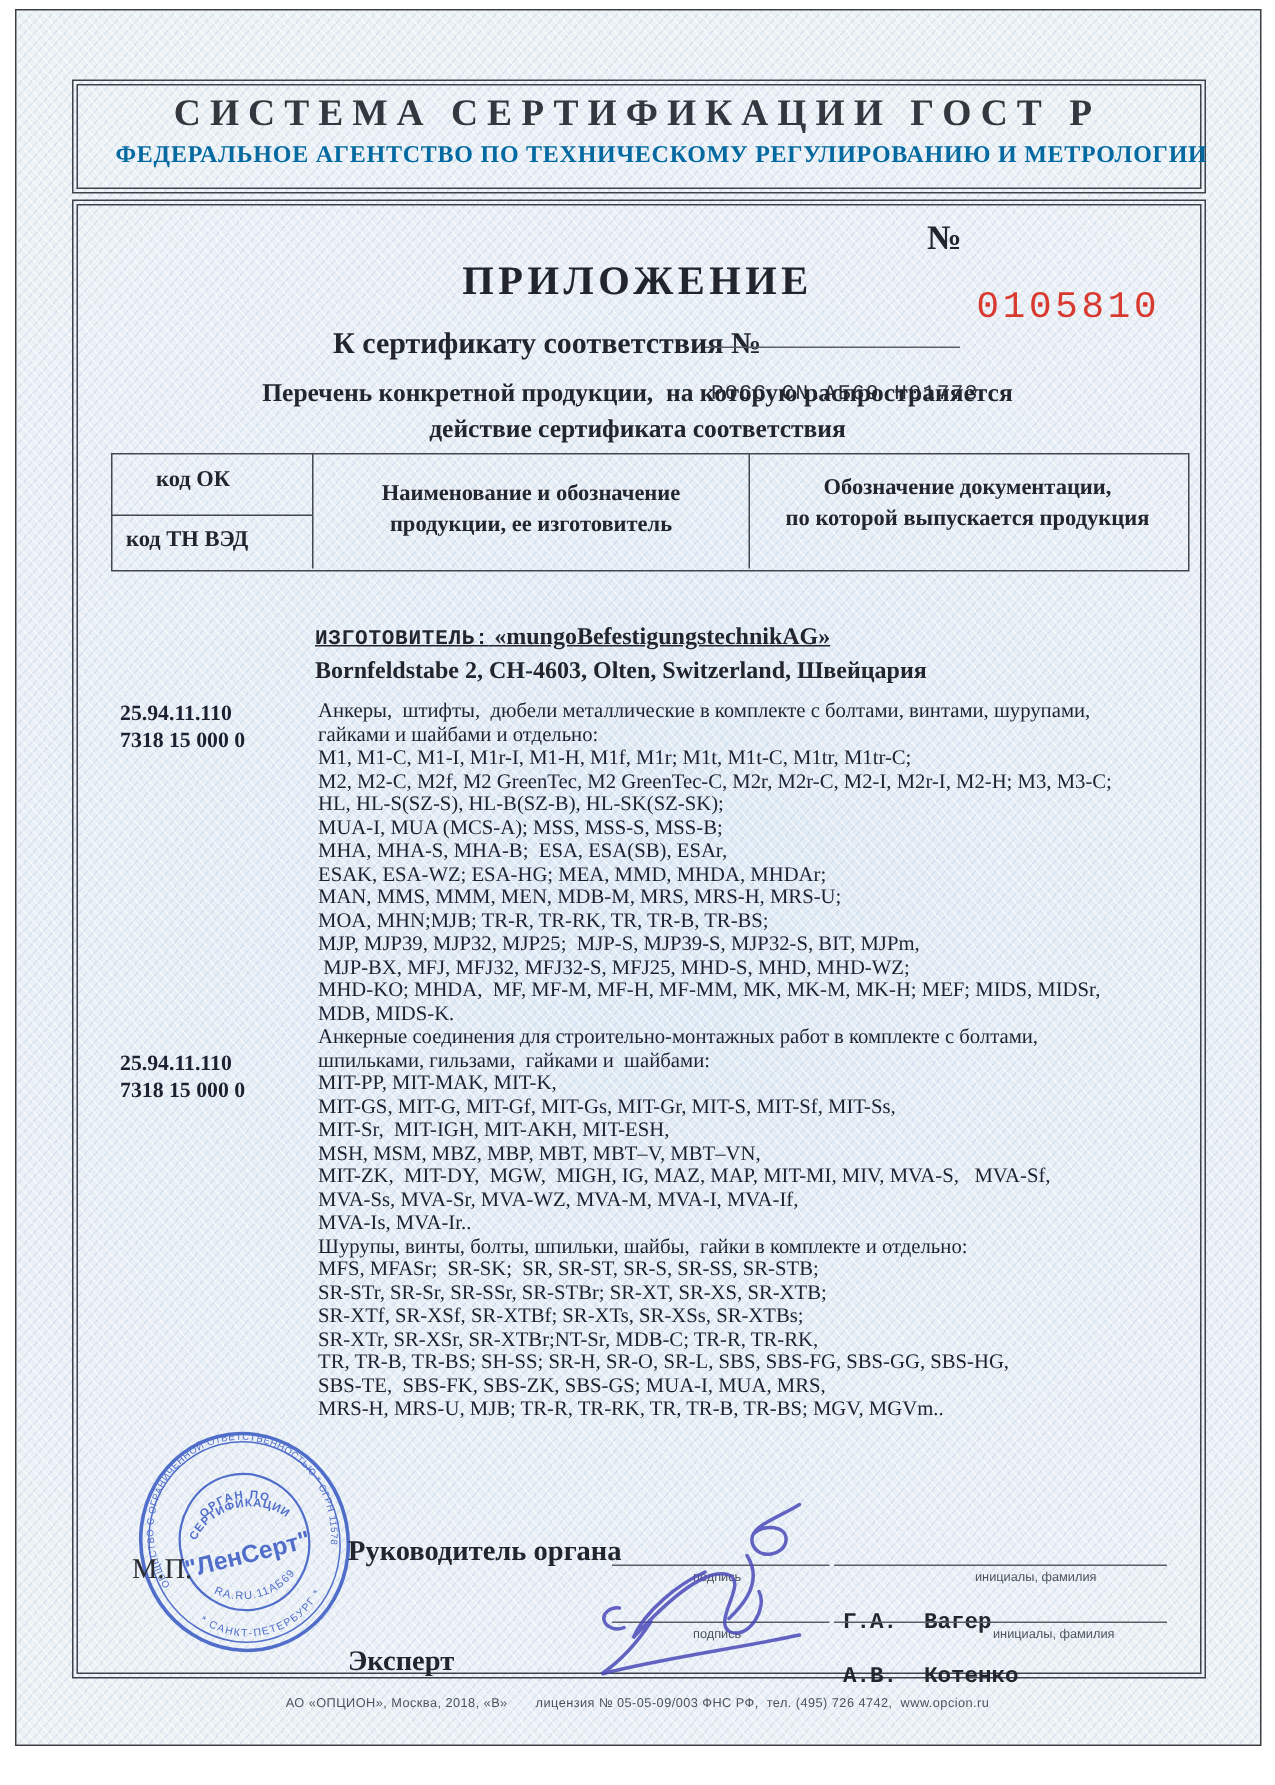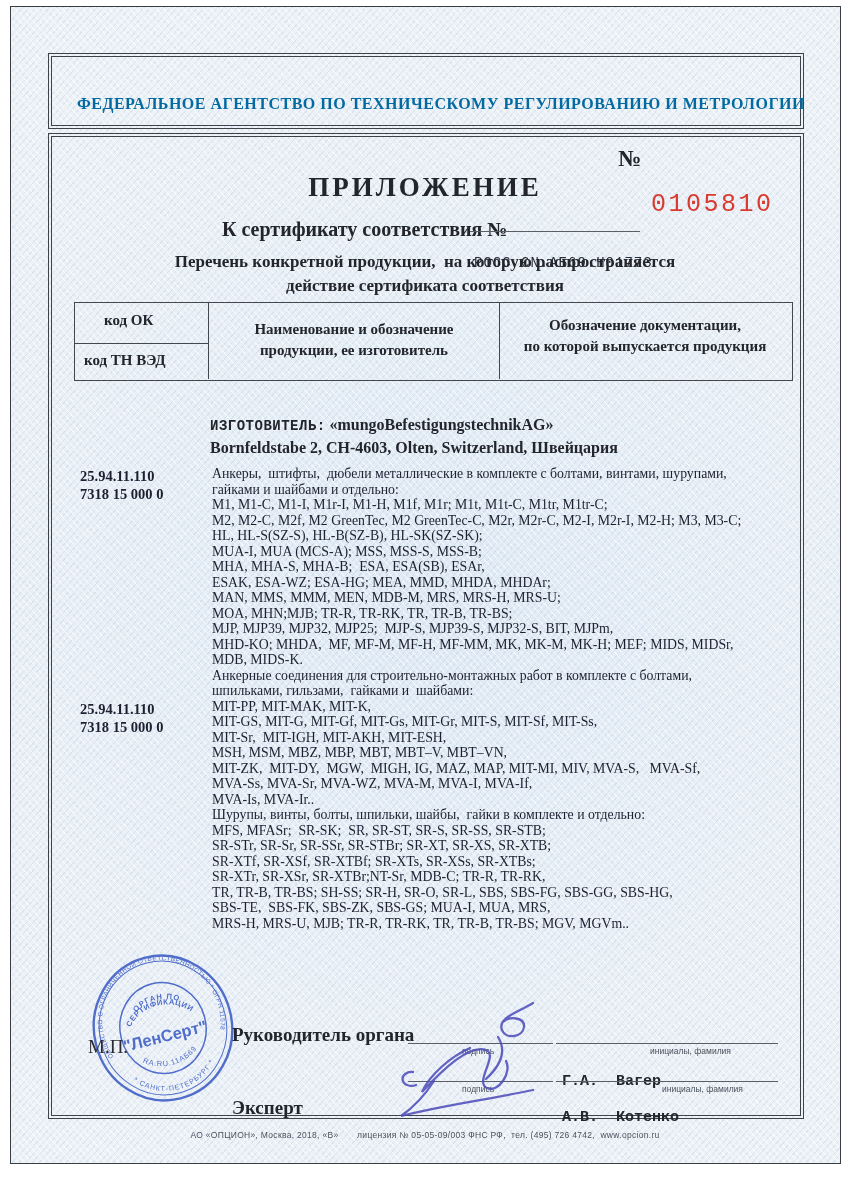--- a/index.html
+++ b/index.html
@@ -25,20 +25,21 @@
   .codes{font-weight:bold;font-size:14.5px;line-height:18px;color:#1d2030;}
   svg text, svg textPath{font-family:"Liberation Sans",sans-serif;}
 </style>
 </head>
 <body>
 
 <div id="page">
   <div id="paper"></div>
 
   <div class="abs dbl" style="left:48px;top:53px;width:754px;height:74px;"></div>
+  <div class="abs ctr b" style="top:62px;font-size:25px;letter-spacing:6px;color:#34383e;">СИСТЕМА СЕРТИФИКАЦИИ ГОСТ Р</div>
   <div class="abs ctr b" style="top:95px;font-size:16px;letter-spacing:.5px;color:#0369a1;margin-left:16px;">ФЕДЕРАЛЬНОЕ АГЕНТСТВО ПО ТЕХНИЧЕСКОМУ РЕГУЛИРОВАНИЮ И МЕТРОЛОГИИ</div>
 
   <div class="abs dbl" style="left:48px;top:133px;width:754px;height:984px;"></div>
 
   <div class="abs b" style="left:618px;top:146px;font-size:23px;">№</div>
   <div class="abs mono" style="left:651px;top:145px;font-size:25px;letter-spacing:2.5px;color:#d93a30;">0105810</div>
 
   <div class="abs ctr b" style="top:172px;font-size:27px;letter-spacing:3px;">ПРИЛОЖЕНИЕ</div>
 
   <div class="abs b" style="left:222px;top:218px;font-size:20px;">К сертификату соответствия №</div>
@@ -52,21 +53,21 @@
   <div class="abs" style="left:208px;top:302px;width:0;height:77px;border-left:1px solid #43474e;"></div>
   <div class="abs" style="left:499px;top:302px;width:0;height:77px;border-left:1px solid #43474e;"></div>
   <div class="abs hline" style="left:74px;top:343px;width:134px;border-color:#43474e;"></div>
   <div class="abs b" style="left:84px;top:312px;font-size:15px;margin-left:20px;">код ОК</div>
   <div class="abs b" style="left:84px;top:352px;font-size:15px;">код ТН ВЭД</div>
   <div class="abs b" style="left:209px;top:321px;width:290px;text-align:center;font-size:15px;">Наименование и обозначение</div>
   <div class="abs b" style="left:209px;top:342px;width:290px;text-align:center;font-size:15px;">продукции, ее изготовитель</div>
   <div class="abs b" style="left:500px;top:317px;width:290px;text-align:center;font-size:15px;">Обозначение документации,</div>
   <div class="abs b" style="left:500px;top:338px;width:290px;text-align:center;font-size:15px;">по которой выпускается продукция</div>
 
-  <div class="abs" style="left:210px;top:416px;font-size:15px;">
+  <div class="abs" style="left:210px;top:416px;font-size:15px;text-decoration:underline;">
     <span class="mono b" style="font-size:14px;letter-spacing:.5px;">ИЗГОТОВИТЕЛЬ:</span>
     <span class="b" style="font-size:16px;">«mungoBefestigungstechnikAG»</span>
   </div>
   <div class="abs b" style="left:210px;top:439px;font-size:16px;">Bornfeldstabe 2, CH-4603, Olten, Switzerland, Швейцария</div>
 
   <div class="abs codes" style="left:80px;top:467px;">
     <div>25.94.11.110</div>
     <div>7318 15 000 0</div>
   </div>
   <div class="abs codes" style="left:80px;top:700px;">
@@ -79,20 +80,21 @@
       <div class="pline">гайками и шайбами и отдельно:</div>
       <div class="pline">M1, M1-C, M1-I, M1r-I, M1-H, M1f, M1r; M1t, M1t-C, M1tr, M1tr-C;</div>
       <div class="pline">M2, M2-C, M2f, M2 GreenTec, M2 GreenTec-C, M2r, M2r-C, M2-I, M2r-I, M2-H; M3, M3-C;</div>
       <div class="pline">HL, HL-S(SZ-S), HL-B(SZ-B), HL-SK(SZ-SK);</div>
       <div class="pline">MUA-I, MUA (MCS-A); MSS, MSS-S, MSS-B;</div>
       <div class="pline">MHA, MHA-S, MHA-B;  ESA, ESA(SB), ESAr,</div>
       <div class="pline">ESAK, ESA-WZ; ESA-HG; MEA, MMD, MHDA, MHDAr;</div>
       <div class="pline">MAN, MMS, MMM, MEN, MDB-M, MRS, MRS-H, MRS-U;</div>
       <div class="pline">MOA, MHN;MJB; TR-R, TR-RK, TR, TR-B, TR-BS;</div>
       <div class="pline">MJP, MJP39, MJP32, MJP25;  MJP-S, MJP39-S, MJP32-S, BIT, MJPm,</div>
+      <div class="pline"> MJP-BX, MFJ, MFJ32, MFJ32-S, MFJ25, MHD-S, MHD, MHD-WZ;</div>
       <div class="pline">MHD-KO; MHDA,  MF, MF-M, MF-H, MF-MM, MK, MK-M, MK-H; MEF; MIDS, MIDSr,</div>
       <div class="pline">MDB, MIDS-K.</div>
       <div class="pline">Анкерные соединения для строительно-монтажных работ в комплекте с болтами,</div>
       <div class="pline">шпильками, гильзами,  гайками и  шайбами:</div>
       <div class="pline">MIT-PP, MIT-MAK, MIT-K,</div>
       <div class="pline">MIT-GS, MIT-G, MIT-Gf, MIT-Gs, MIT-Gr, MIT-S, MIT-Sf, MIT-Ss,</div>
       <div class="pline">MIT-Sr,  MIT-IGH, MIT-AKH, MIT-ESH,</div>
       <div class="pline">MSH, MSM, MBZ, MBP, MBT, MBT–V, MBT–VN,</div>
       <div class="pline">MIT-ZK,  MIT-DY,  MGW,  MIGH, IG, MAZ, MAP, MIT-MI, MIV, MVA-S,   MVA-Sf,</div>
       <div class="pline">MVA-Ss, MVA-Sr, MVA-WZ, MVA-M, MVA-I, MVA-If,</div>

